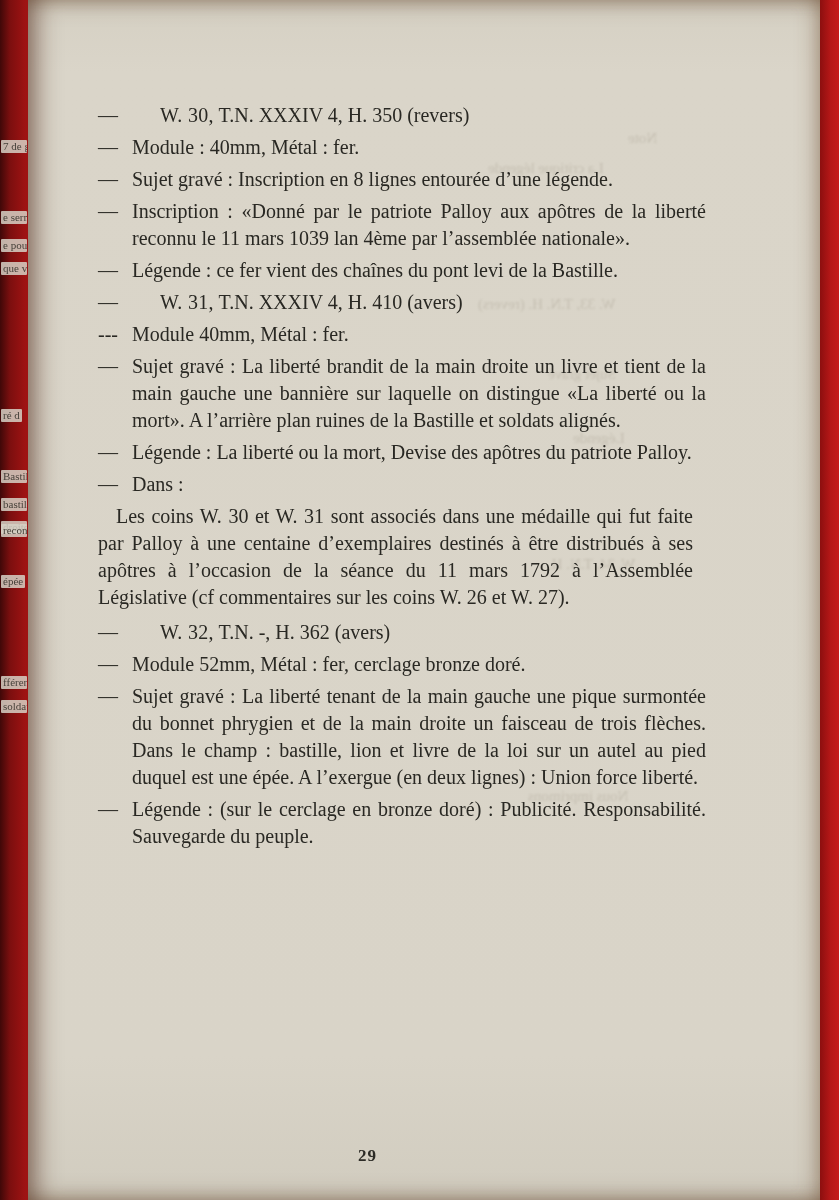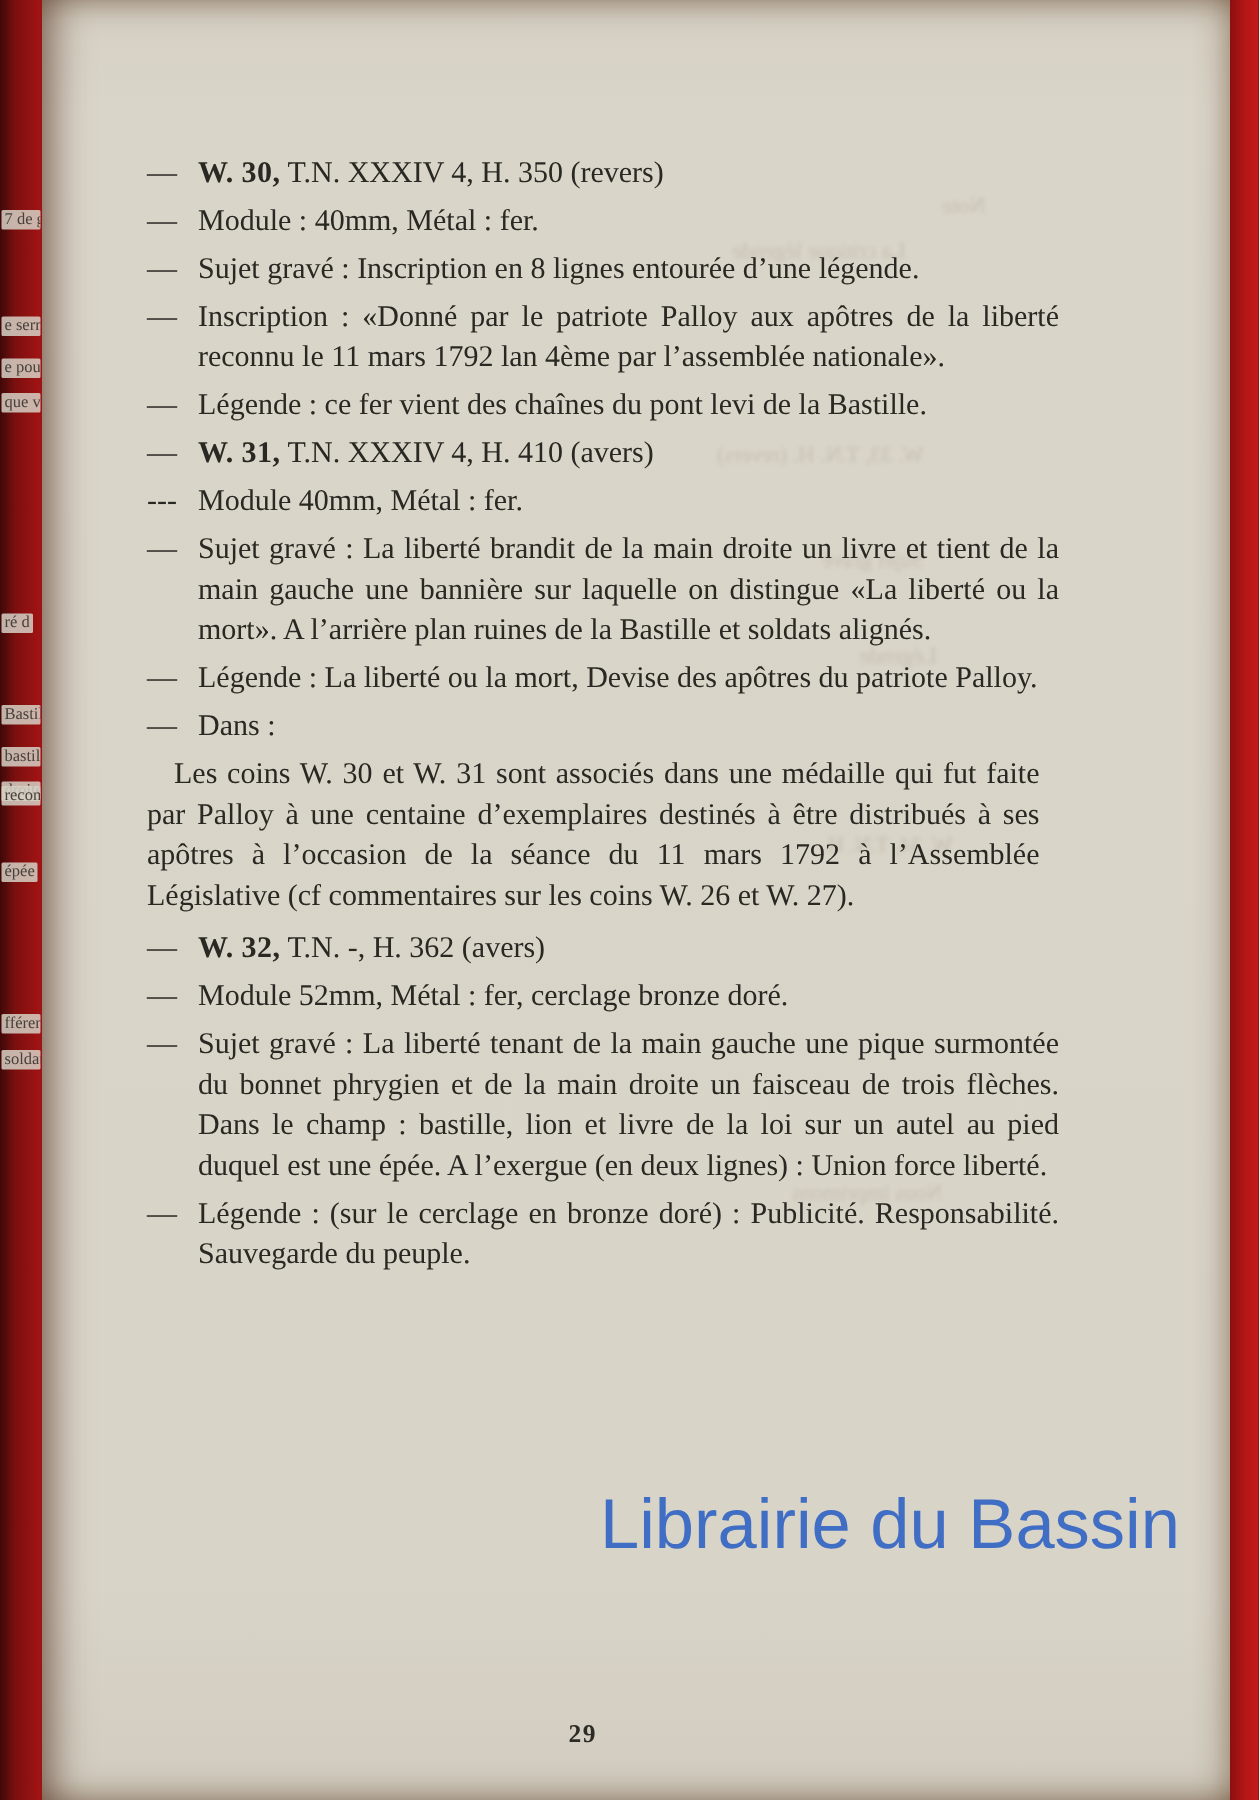--- a/index.html
+++ b/index.html
@@ -28,31 +28,31 @@
   }
   .content {
     position: absolute; left: 70px; top: 102px; width: 608px;
     color: #292823; font-size: 20px; line-height: 27px;
   }
   .row { display: flex; margin-bottom: 5px; }
   .row .dash { flex: 0 0 34px; }
   .row .text { flex: 1 1 auto; text-align: justify; }
   .heading { margin-top: 13px; margin-bottom: 5px; }
   .heading:first-child { margin-top: 0; }
-  .heading .bold { font-weight: bold; letter-spacing: 0.3px; }
+  .heading .bold { font-weight: normal; letter-spacing: 0.3px; margin-left: 28px; }
   .note {
     margin: 5px 13px 8px 0; text-align: justify; text-indent: 18px;
   }
   .watermark {
     position: absolute; left: 372px; top: 988px;
     font-family: "Liberation Sans", "DejaVu Sans", sans-serif;
     font-size: 47px; color: #3466c4; white-space: nowrap; opacity: 0.92;
   }
   .page-number {
-    position: absolute; left: 330px; top: 1146px; width: 40px; text-align: right;
+    position: absolute; left: 330px; top: 1146px; width: 40px; text-align: left;
     font-size: 17px; font-weight: bold; color: #2c2b26; letter-spacing: 1px;
   }
   .ghost {
     position: absolute; transform: scaleX(-1);
     color: #8d8574; opacity: 0.28; filter: blur(1.3px);
     font-size: 15px; white-space: nowrap; pointer-events: none;
   }
   .edge-chip {
     position: absolute; left: 1px; max-width: 26px; overflow: hidden;
     font-size: 11px; line-height: 13px; color: #46413a; white-space: nowrap;
@@ -97,21 +97,21 @@
         <div class="row">
           <span class="dash">—</span>
           <span class="text">Module : 40mm, Métal : fer.</span>
         </div>
         <div class="row">
           <span class="dash">—</span>
           <span class="text">Sujet gravé : Inscription en 8 lignes entourée d’une légende.</span>
         </div>
         <div class="row">
           <span class="dash">—</span>
-          <span class="text">Inscription : «Donné par le patriote Palloy aux apôtres de la liberté reconnu le 11 mars 1792 lan 4ème par l’assemblée nationale».</span>
+          <span class="text">Inscription : «Donné par le patriote Palloy aux apôtres de la liberté reconnu le 11 mars 1039 lan 4ème par l’assemblée nationale».</span>
         </div>
         <div class="row">
           <span class="dash">—</span>
           <span class="text">Légende : ce fer vient des chaînes du pont levi de la Bastille.</span>
         </div>
       </section>
 
       <section>
         <div class="row heading">
           <span class="dash">—</span>
@@ -150,18 +150,17 @@
           <span class="text">Sujet gravé : La liberté tenant de la main gauche une pique surmontée du bonnet phrygien et de la main droite un faisceau de trois flèches. Dans le champ : bastille, lion et livre de la loi sur un autel au pied duquel est une épée. A l’exergue (en deux lignes) : Union force liberté.</span>
         </div>
         <div class="row">
           <span class="dash">—</span>
           <span class="text">Légende : (sur le cerclage en bronze doré) : Publicité. Responsabilité. Sauvegarde du peuple.</span>
         </div>
       </section>
 
     </div>
 
-    <div class="watermark">Librairie du Bassin</div>
     <div class="page-number">29</div>
   </div>
 
   <div class="cover-right"></div>
 </div>
 
 </body></html>

